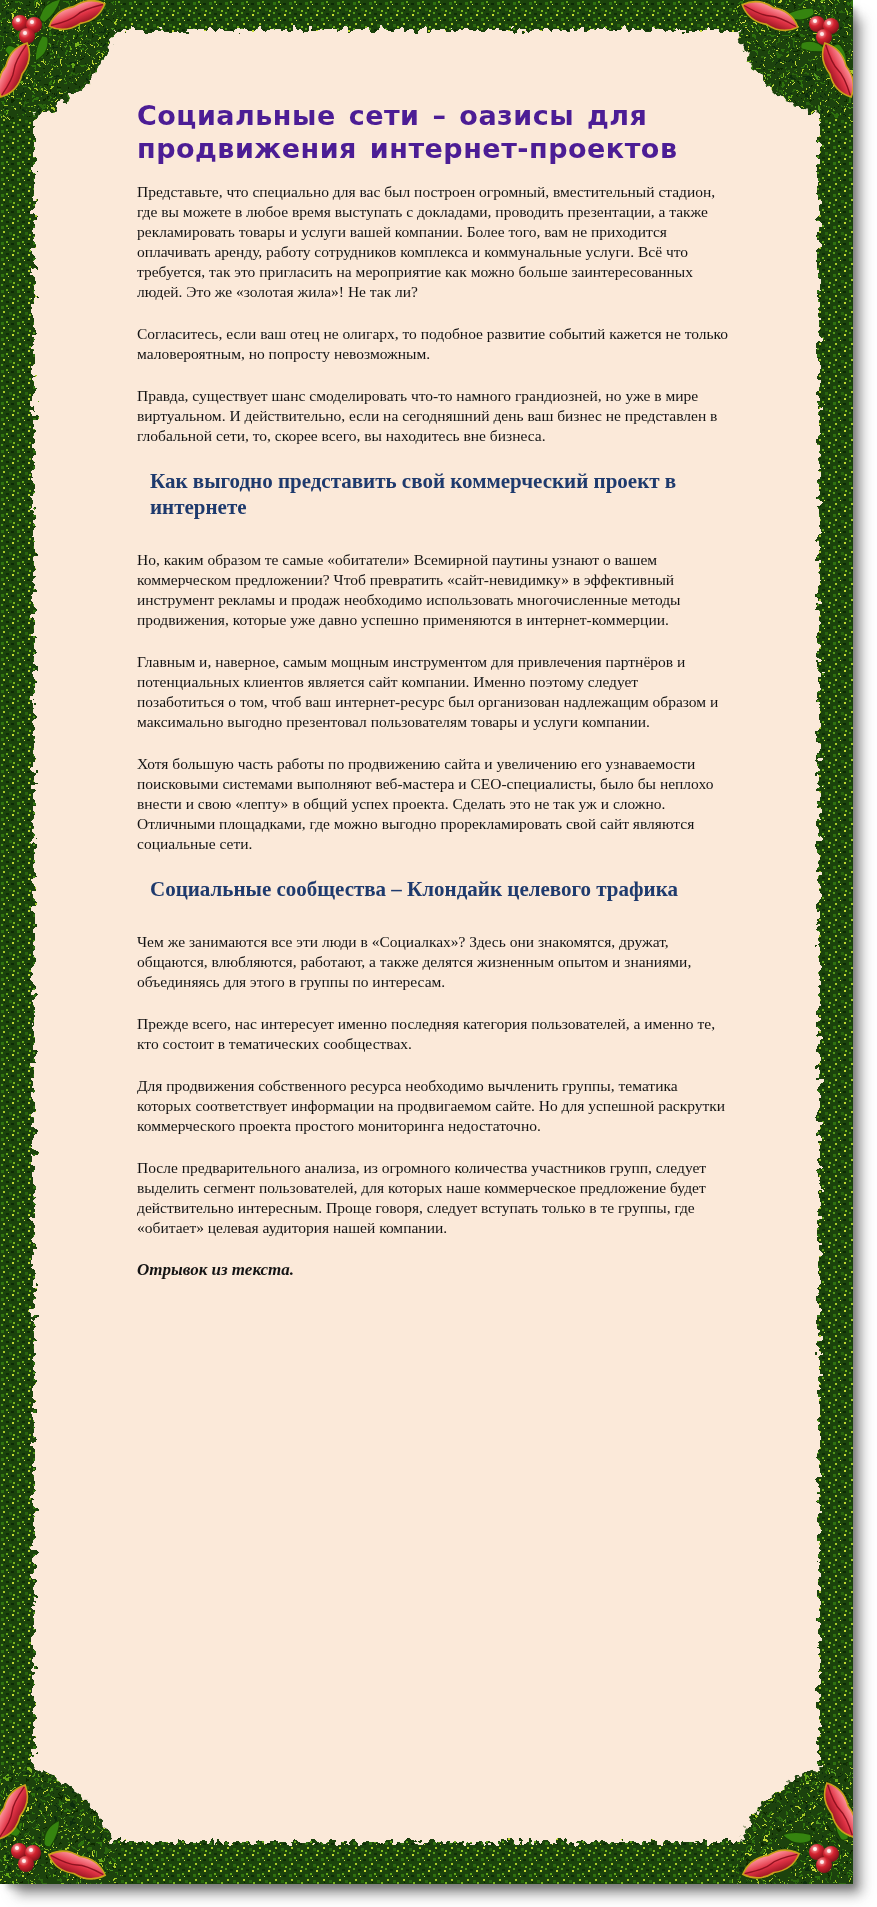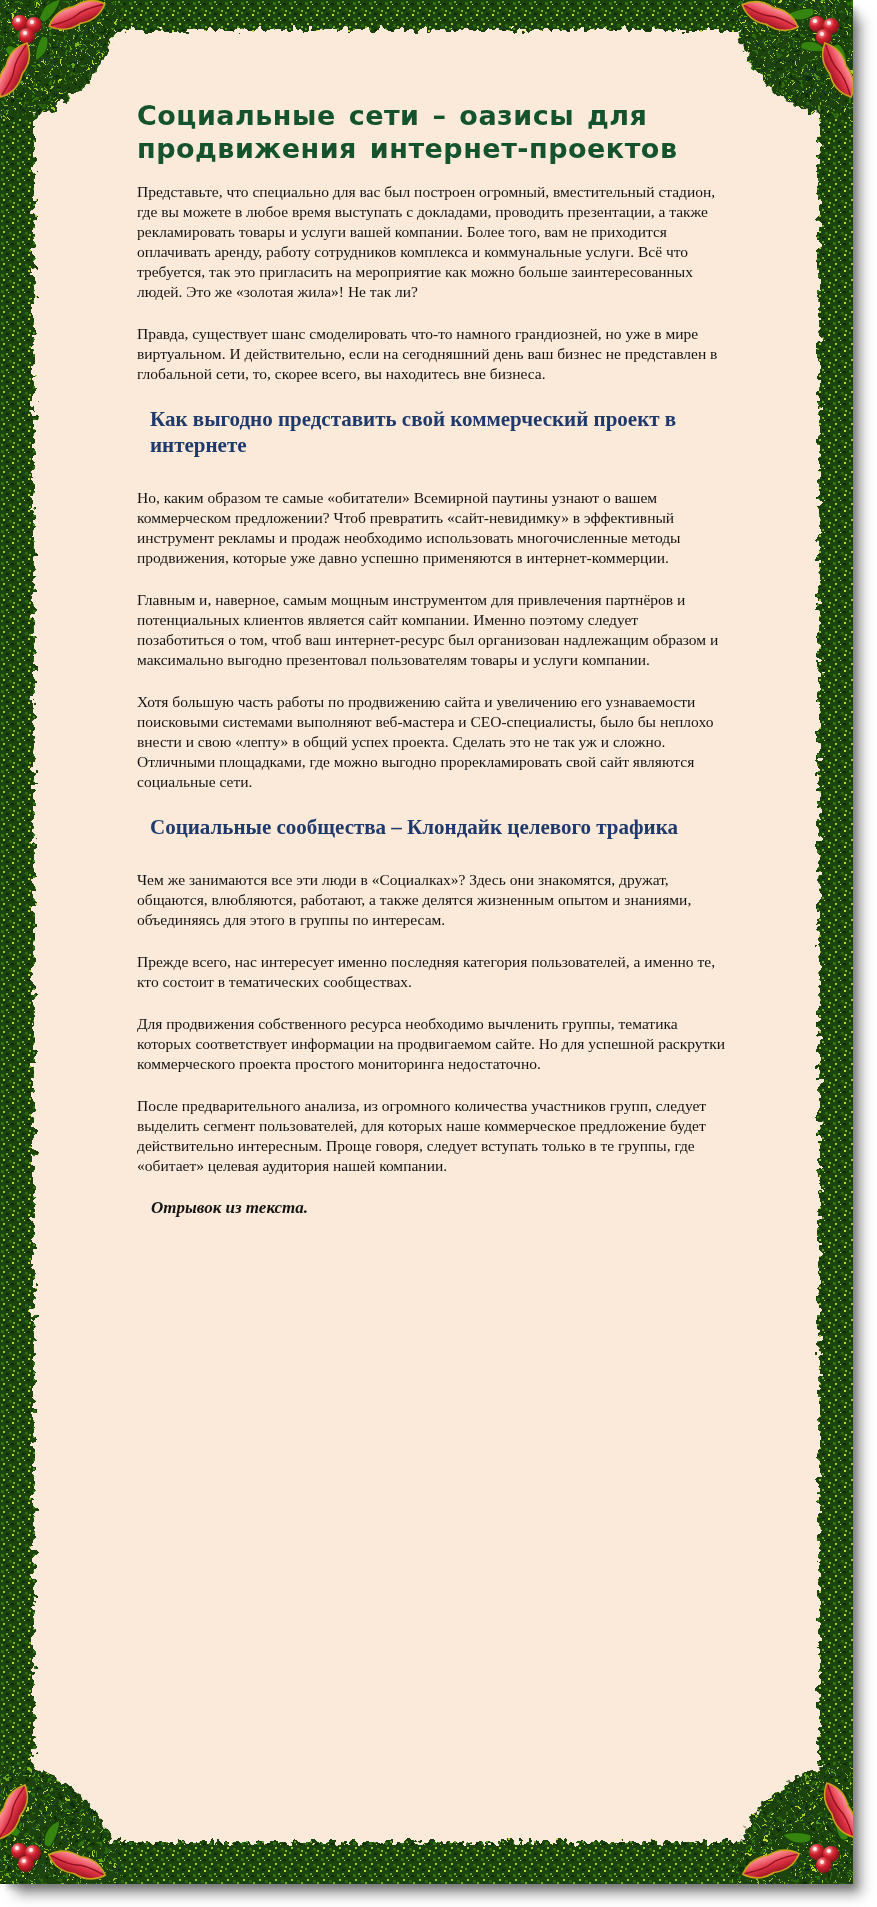--- a/index.html
+++ b/index.html
@@ -17,36 +17,36 @@
   .frame-svg{ position:absolute; left:0; top:0; display:block; }
   .content{
     position:absolute; left:137px; top:100px; width:604px;
   }
   h1.title{
     margin:0 0 16px 0;
     font-family:"DejaVu Sans", sans-serif;
     font-weight:bold;
     font-size:27px; line-height:1.22;
     letter-spacing:.5px; word-spacing:3px;
-    color:#14532d;
+    color:#4c1d95;
   }
   h2.section{
     margin:14px 0 30px 13px;
     font-family:"Liberation Serif", serif;
     font-weight:bold;
     font-size:21px; line-height:26px;
     color:#1e3a6d;
   }
   p.para{
     margin:0 12px 22px 0;
     font-size:15.5px; line-height:20px;
     color:#141414;
   }
   p.excerpt{
-    margin:14px 0 0 14px;
+    margin:14px 0 0 0;
     font-size:17px; line-height:20px;
     font-weight:bold; font-style:italic;
     color:#141414;
   }
 </style>
 </head>
 <body>
 
 <div class="page-frame">
 
@@ -139,20 +139,21 @@
       <use href="#ribbon" transform="translate(771,1864) rotate(-20)"></use>
       <use href="#ribbon" transform="translate(840,1810) rotate(64)"></use>
     </g>
   </svg>
 
   <div class="content">
 
     <h1 class="title">Социальные сети – оазисы для продвижения интернет-проектов</h1>
 
     <p class="para">Представьте, что специально для вас был построен огромный, вместительный стадион, где вы можете в любое время выступать с докладами, проводить презентации, а также рекламировать товары и услуги вашей компании. Более того, вам не приходится оплачивать аренду, работу сотрудников комплекса и коммунальные услуги. Всё что требуется, так это пригласить на мероприятие как можно больше заинтересованных людей. Это же «золотая жила»! Не так ли?</p>
+    <p class="para">Согласитесь, если ваш отец не олигарх, то подобное развитие событий кажется не только маловероятным, но попросту невозможным.</p>
     <p class="para">Правда, существует шанс смоделировать что-то намного грандиозней, но уже в мире виртуальном. И действительно, если на сегодняшний день ваш бизнес не представлен в глобальной сети, то, скорее всего, вы находитесь вне бизнеса.</p>
 
     <h2 class="section">Как выгодно представить свой коммерческий проект в интернете</h2>
     <p class="para">Но, каким образом те самые «обитатели» Всемирной паутины узнают о вашем коммерческом предложении? Чтоб превратить «сайт-невидимку» в эффективный инструмент рекламы и продаж необходимо использовать многочисленные методы продвижения, которые уже давно успешно применяются в интернет-коммерции.</p>
     <p class="para">Главным и, наверное, самым мощным инструментом для привлечения партнёров и потенциальных клиентов является сайт компании. Именно поэтому следует позаботиться о том, чтоб ваш интернет-ресурс был организован надлежащим образом и максимально выгодно презентовал пользователям товары и услуги компании.</p>
     <p class="para">Хотя большую часть работы по продвижению сайта и увеличению его узнаваемости поисковыми системами выполняют веб-мастера и СЕО-специалисты, было бы неплохо внести и свою «лепту» в общий успех проекта. Сделать это не так уж и сложно. Отличными площадками, где можно выгодно прорекламировать свой сайт являются социальные сети.</p>
 
     <h2 class="section">Социальные сообщества – Клондайк целевого трафика</h2>
     <p class="para">Чем же занимаются все эти люди в «Социалках»? Здесь они знакомятся, дружат, общаются, влюбляются, работают, а также делятся жизненным опытом и знаниями, объединяясь для этого в группы по интересам.</p>
     <p class="para">Прежде всего, нас интересует именно последняя категория пользователей, а именно те, кто состоит в тематических сообществах.</p>

